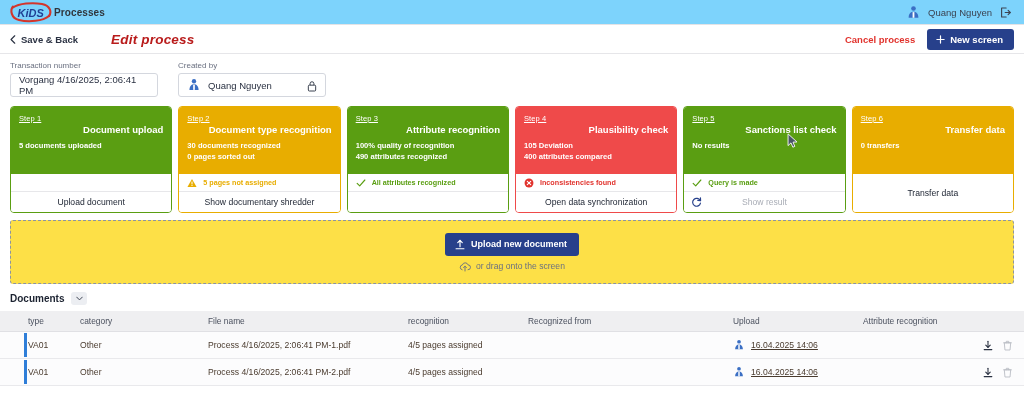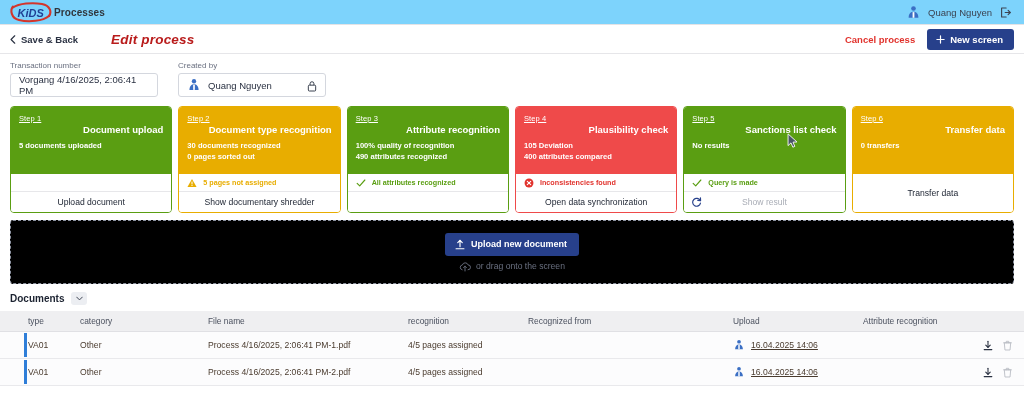--- a/index.html
+++ b/index.html
@@ -183,21 +183,21 @@
   .dropzone {
     margin: 7px 10px 0 10px;
     border: 1.6px dashed #8d93a1;
     border-radius: 3px;
     height: 64px;
     display: flex;
     flex-direction: column;
     align-items: center;
     justify-content: center;
     gap: 5px;
-    background: #000000;
+    background: #fde047;
   }
   .upload-btn {
     background: #27408b;
     color: #fff;
     font-size: 9px;
     font-weight: 600;
     border: none;
     border-radius: 3px;
     padding: 6px 12px 6px 10px;
     display: flex; align-items: center; gap: 6px;

